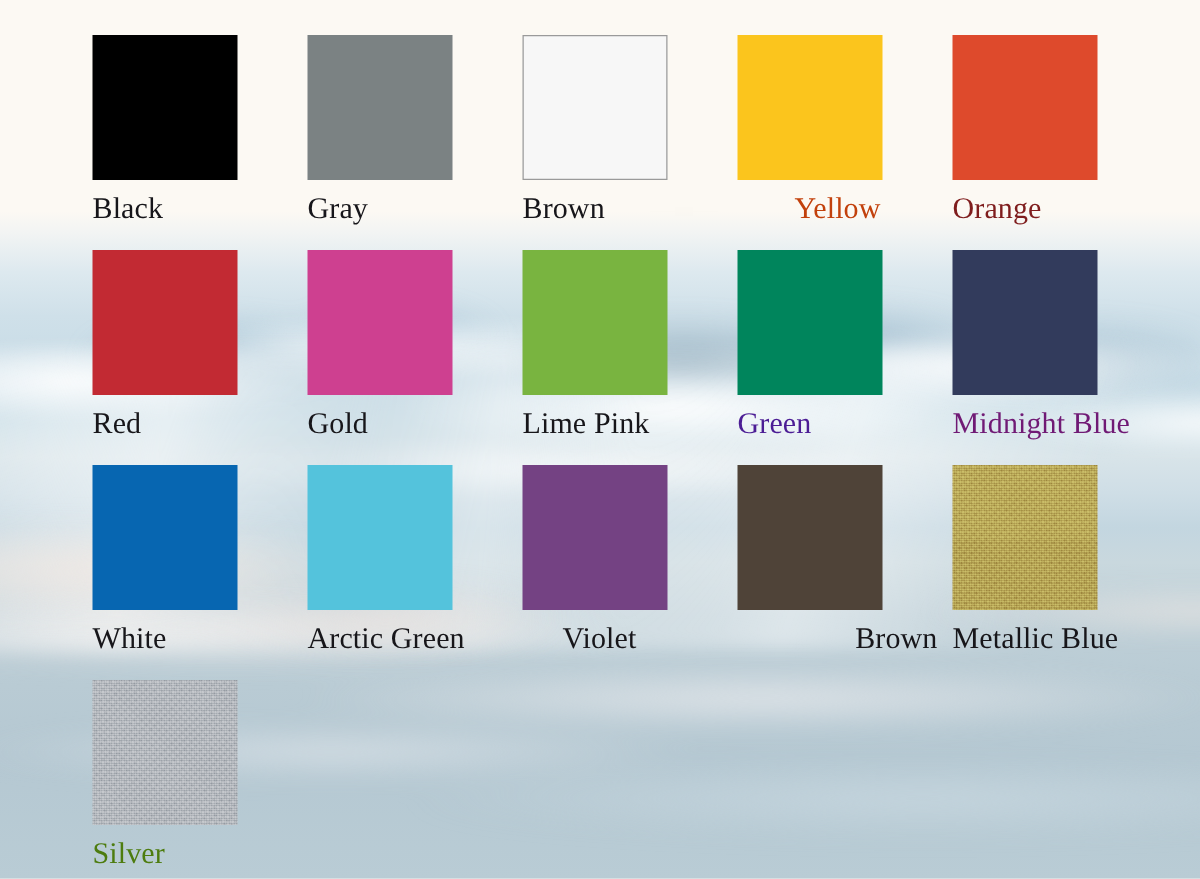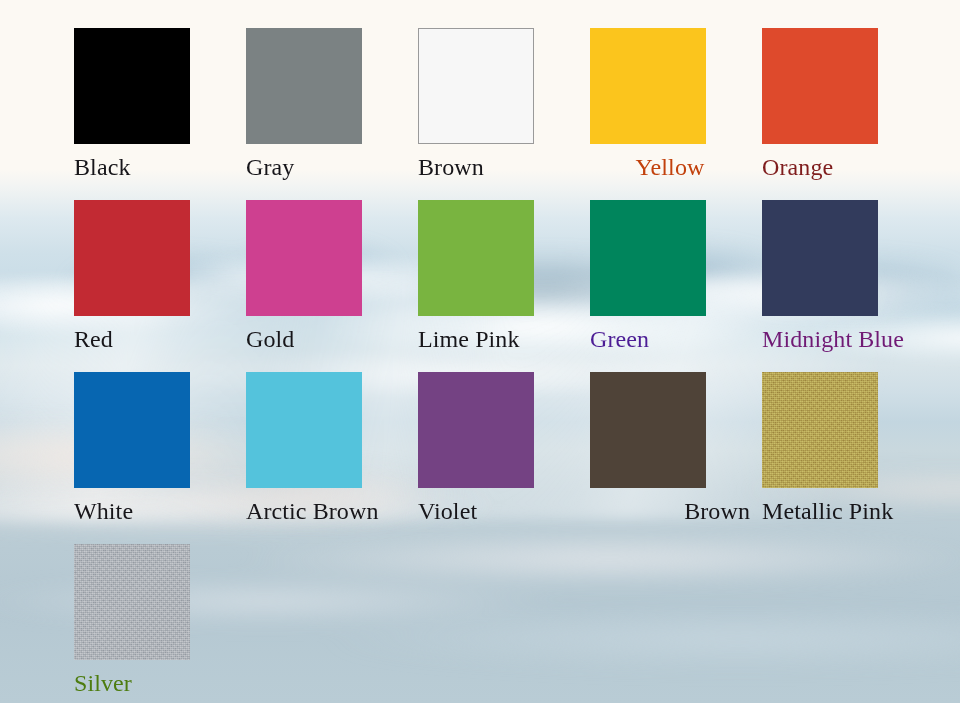--- a/index.html
+++ b/index.html
@@ -225,31 +225,31 @@
     <div class="swatch-cell">
       <div class="swatch-chip" title="Midnight Blue" style="background-color: rgb(50, 59, 92);"></div>
       <div class="swatch-label" style="color: #701a75;">Midnight Blue</div>
     </div>
     <div class="swatch-cell">
       <div class="swatch-chip" title="Blue" style="background-color: rgb(7, 102, 177);"></div>
       <div class="swatch-label" style="color: rgb(23, 22, 26);">White</div>
     </div>
     <div class="swatch-cell">
       <div class="swatch-chip" title="Arctic Blue" style="background-color: rgb(84, 195, 220);"></div>
-      <div class="swatch-label" style="color: rgb(23, 22, 26);">Arctic Brown</div>
+      <div class="swatch-label" style="color: rgb(23, 22, 26);">Arctic Green</div>
     </div>
     <div class="swatch-cell">
       <div class="swatch-chip" title="Violet" style="background-color: rgb(116, 66, 131);"></div>
-      <div class="swatch-label" style="color: rgb(23, 22, 26);">Violet</div>
+      <div class="swatch-label" style="color: rgb(23, 22, 26); margin-left: 32px;">Violet</div>
     </div>
     <div class="swatch-cell">
       <div class="swatch-chip" title="Brown" style="background-color: rgb(79, 67, 56);"></div>
       <div class="swatch-label" style="color: rgb(23, 22, 26); text-align: right;">Brown</div>
     </div>
     <div class="swatch-cell">
       <div class="swatch-chip metallic" title="Metallic Gold" style="background-color: rgb(175, 156, 78);"></div>
-      <div class="swatch-label" style="color: rgb(23, 22, 26);">Metallic Pink</div>
+      <div class="swatch-label" style="color: rgb(23, 22, 26);">Metallic Blue</div>
     </div>
     <div class="swatch-cell">
       <div class="swatch-chip metallic" title="Silver" style="background-color: rgb(168, 173, 179);"></div>
       <div class="swatch-label" style="color: #4d7c0f;">Silver</div>
     </div>
   </div>
 
 </body></html>

